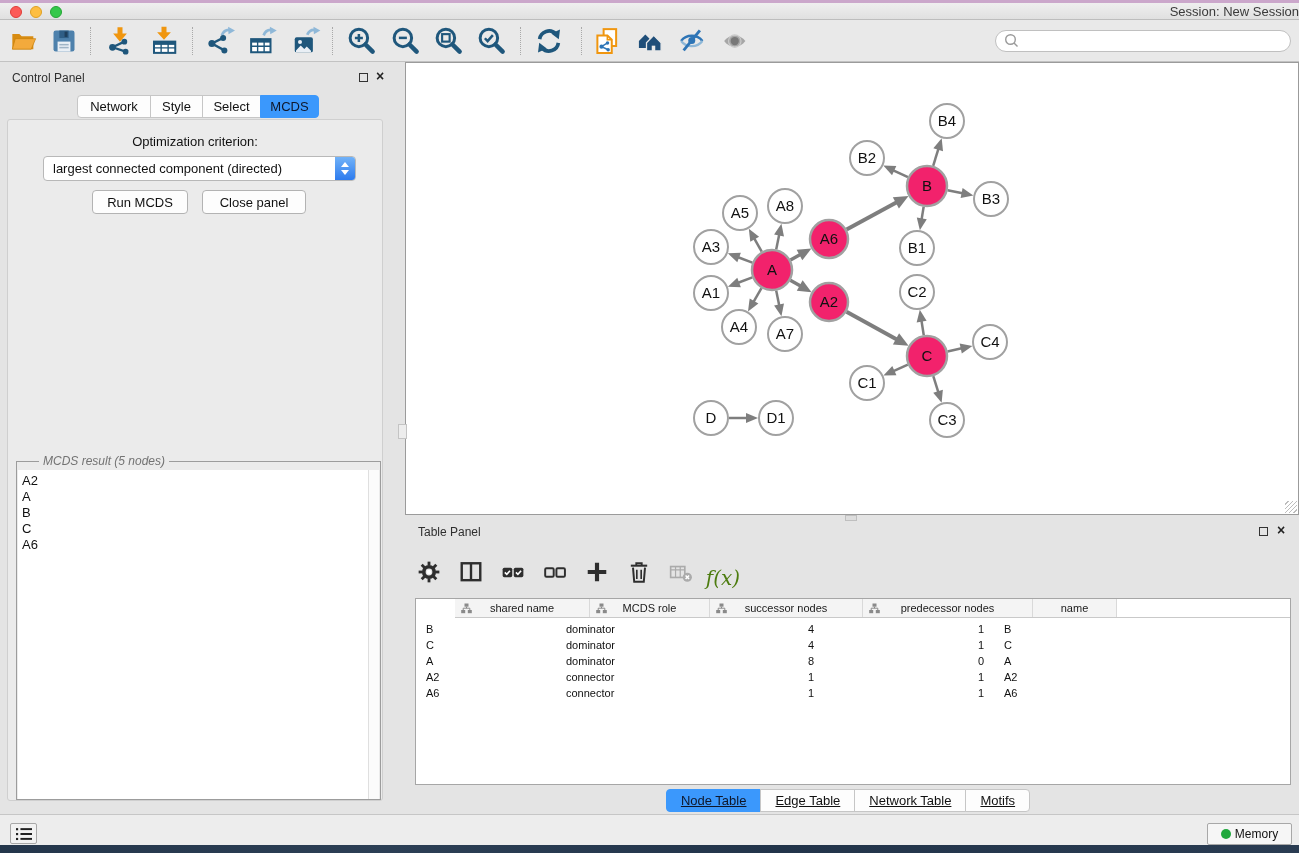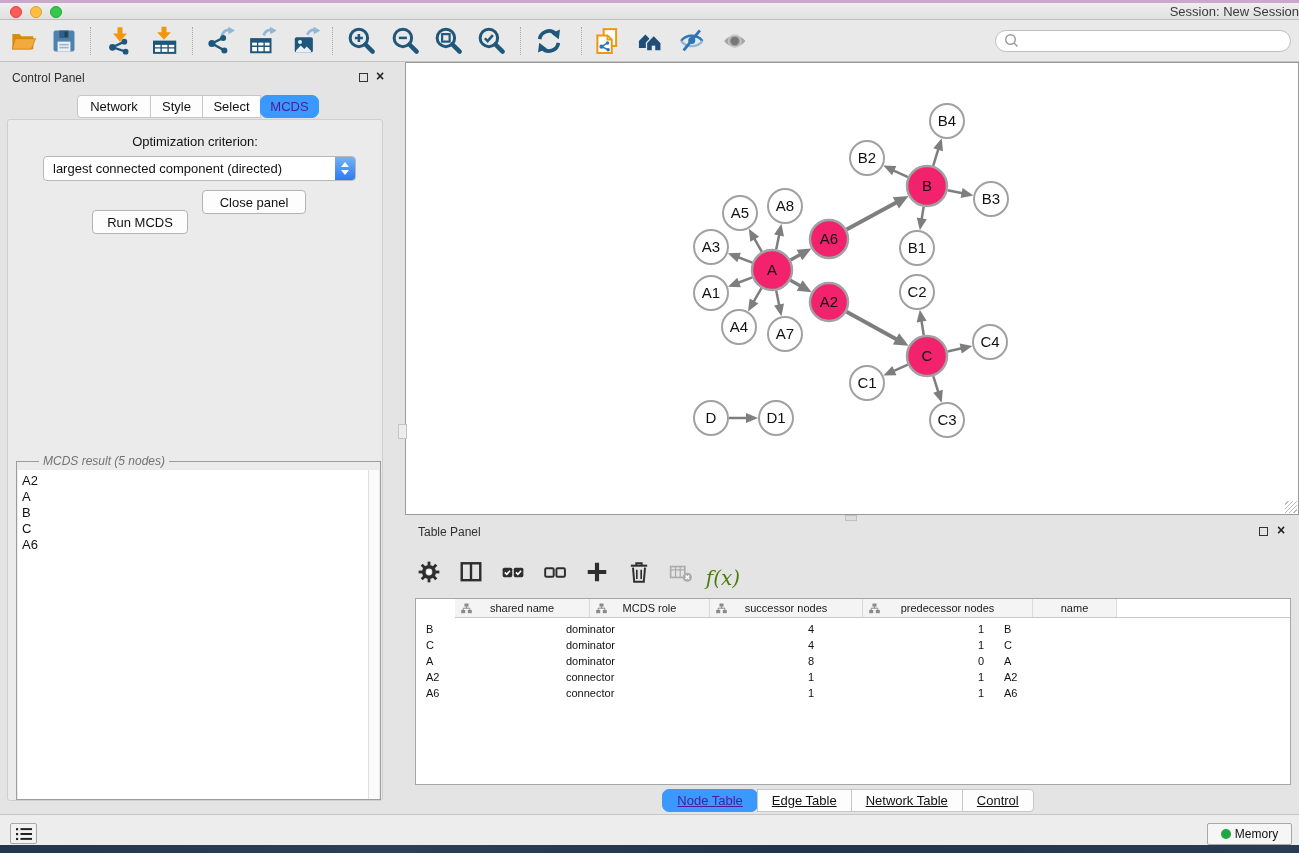--- a/index.html
+++ b/index.html
@@ -36,39 +36,39 @@
   .win-float { width:9px; height:9px; border:1.3px solid #333; display:inline-block; }
   .win-close { font-size:14px; font-weight:bold; color:#222; line-height:10px; }
   .cp-float { position:absolute; left:359px; top:73px; }
   .cp-close { position:absolute; left:376px; top:71px; }
 
   .seg { position:absolute; display:flex; }
   .seg .tab { height:23px; background:#FDFDFD; border:1px solid #C6C6C6; margin-left:-1px;
     font-size:13px; color:#111; display:flex; align-items:center; justify-content:center; }
   .seg .tab:first-child { margin-left:0; border-radius:4px 0 0 4px; }
   .seg .tab:last-child { border-radius:0 4px 4px 0; }
-  .seg .tab.active { background:#3B98FC; border-color:#3B98FC; color:#4c1d95;border-radius:7px; }
+  .seg .tab.active { background:#3B98FC; border-color:#3B98FC; color:#0f172a; }
   .cp-tabs { left:77px; top:95px; }
 
   .cp-body { position:absolute; left:7px; top:119px; width:376px; height:682px;
     background:#EBEBEB; border:1px solid #CFCFCF; border-radius:3px; }
   .opt-label { position:absolute; left:0; width:390px; top:134px; text-align:center;
     font-size:13px; color:#111; }
   .dropdown { position:absolute; left:43px; top:156px; width:313px; height:25px;
     background:#fff; border:1px solid #B8B8B8; border-radius:4px; display:flex; align-items:center; }
   .dropdown .val { font-size:13px; color:#111; padding-left:9px; flex:1; }
   .dropdown .spin { width:20px; height:23px; margin-right:0px; border-radius:0 3px 3px 0;
     background:linear-gradient(#71B2F8,#2D7BEE); display:flex; flex-direction:column;
     align-items:center; justify-content:center; color:#fff; }
   .spin .up, .spin .dn { width:0; height:0; border-left:4px solid transparent; border-right:4px solid transparent; }
   .spin .up { border-bottom:5px solid #fff; margin-bottom:3px; }
   .spin .dn { border-top:5px solid #fff; }
   .btn { position:absolute; height:24px; background:#FDFDFD; border:1px solid #B3B3B3;
     border-radius:4px; font-size:13px; color:#111; display:flex; align-items:center; justify-content:center; }
-  .btn-run { left:92px; top:190px; width:96px;margin-top:20px; }
+  .btn-run { left:92px; top:190px; width:96px; }
   .btn-close { left:202px; top:190px; width:104px; }
 
   .groupbox { position:absolute; left:16px; top:461px; width:365px; height:339px;
     border:1px solid #9C9C9C; }
   .groupbox .legend { position:absolute; top:-8px; left:22px; background:#EBEBEB;
     padding:0 4px; font-size:12px; color:#737373;font-style:italic; }
   .mcds-list { position:absolute; left:1px; top:8px; width:351px; height:329px;
     background:#fff; overflow:hidden; padding:3px 0 0 4px; }
   .mcds-item { font-size:13px; color:#111; line-height:16px; }
   .mcds-scroll { position:absolute; right:1px; top:8px; width:11px; height:329px;
@@ -565,21 +565,21 @@
         <span class="tcell c5">A6</span>
       </div>
     </div>
 </div>
 
 <div class="tp-tabs-wrap">
   <div class="seg tp-tabs">
     <span class="tab active">Node Table</span>
     <span class="tab">Edge Table</span>
     <span class="tab">Network Table</span>
-    <span class="tab">Control</span>
+    <span class="tab">Motifs</span>
   </div>
 </div>
 
 <div class="statusbar">
   <span class="list-btn">
     <svg width="18" height="16" viewBox="0 0 20 18">
       <g stroke="#222" stroke-width="2.2">
         <line x1="6" y1="3.5" x2="19" y2="3.5"></line>
           <line x1="6" y1="9" x2="19" y2="9"></line>
           <line x1="6" y1="14.5" x2="19" y2="14.5"></line>

